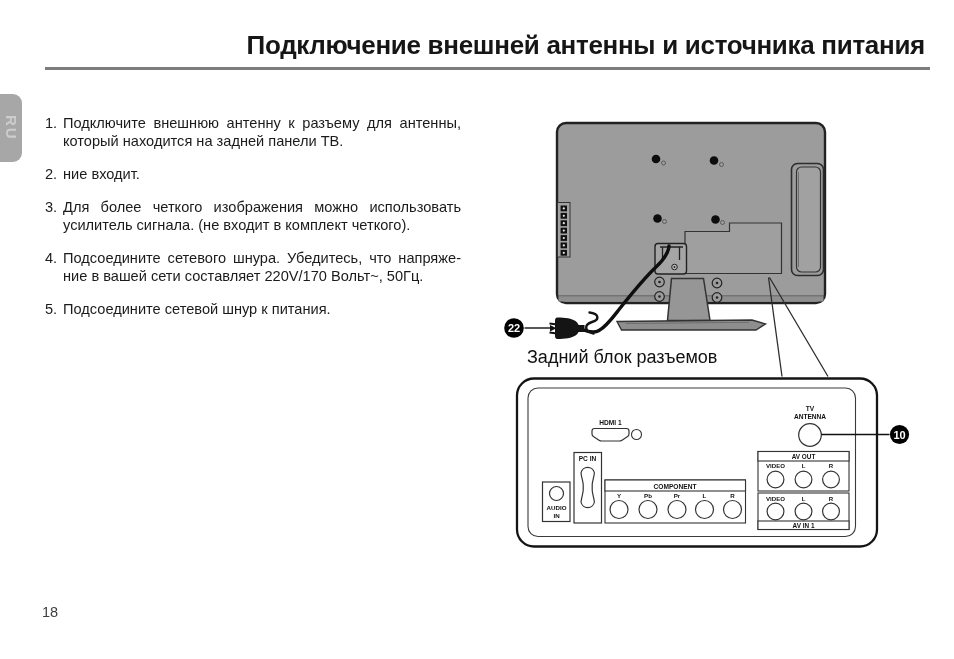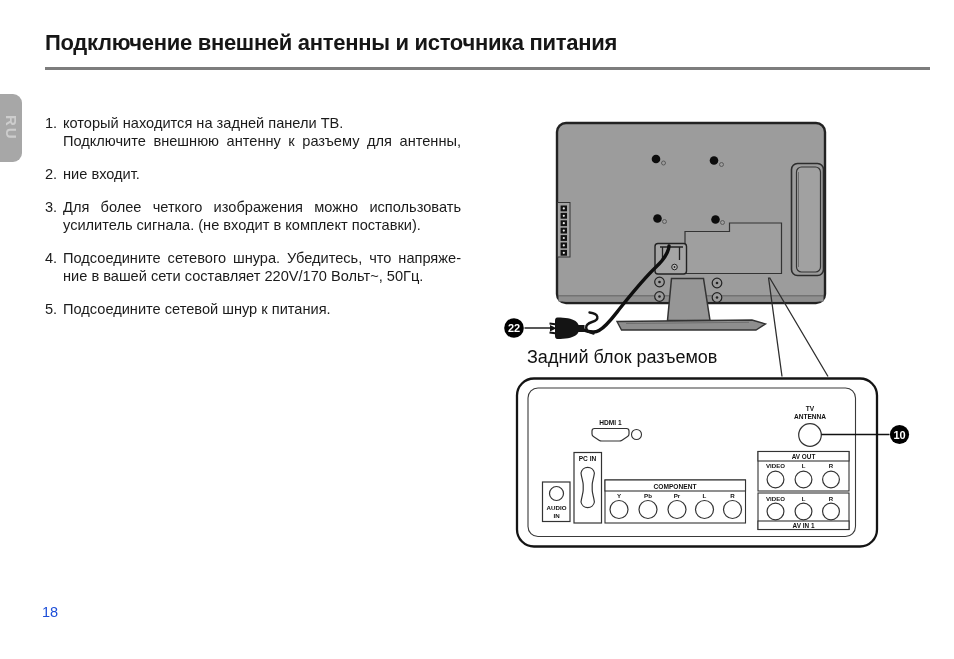--- a/index.html
+++ b/index.html
@@ -2,71 +2,71 @@
 <html><head>
 <meta charset="utf-8">
 <style>
   html,body{margin:0;padding:0;}
   body{
     width:954px;height:659px;position:relative;background:#ffffff;
     font-family:"Liberation Sans", sans-serif;color:#1b1b1b;overflow:hidden;
   }
   .abs{position:absolute;}
   
-  #title{left:45px;top:30px;width:880px;font-size:22px;font-weight:bold;
-    letter-spacing:-0.3px;color:#161616;}
+  #title{left:45px;top:30px;width:880px;font-size:26px;font-weight:bold;
+    letter-spacing:-0.3px;color:#161616;text-align:right;}
   #title-rule{left:45px;top:67px;width:885px;height:3px;background:#7d7d7d;}
   
   #ru-tab{left:0;top:94px;width:22px;height:68px;background:#a7a7a7;
     border-radius:0 9px 9px 0;display:flex;align-items:center;justify-content:center;}
   #ru-tab span{writing-mode:vertical-rl;font-weight:bold;font-size:15px;
     color:#cdcdcd;letter-spacing:2px;}
   
   #instructions{left:45px;top:114px;width:416px;font-size:14.6px;line-height:18px;}
   .item{display:flex;margin-bottom:15px;}
   .num{width:18px;flex:0 0 18px;}
   .lines{flex:1;}
   .ln{display:block;}
   .fill{text-align:justify;text-align-last:justify;}
   
   #caption{left:527px;top:347px;font-size:18px;color:#111;}
-  #page-num{left:42px;top:604px;font-size:14.5px;color:#1d4ed8;}
+  #page-num{left:42px;top:604px;font-size:14.5px;color:#404040;}
   svg text{font-family:"Liberation Sans", sans-serif;fill:#111;}
   svg .lbl{font-weight:bold;}
   svg .badge-txt{fill:#ffffff;font-weight:bold;font-size:11px;}
 </style>
 </head>
 <body>
 
 <div class="abs" id="title">Подключение внешней антенны и источника питания</div>
 <div class="abs" id="title-rule"></div>
 
 <div class="abs" id="ru-tab">
   <span>RU</span>
 </div>
 
 <div class="abs" id="instructions">
   <div class="item">
     <span class="num">1.</span>
     <span class="lines">
+      <span class="ln fill">Подключите внешнюю антенну к разъему для антенны,</span>
       <span class="ln">который находится на задней панели ТВ.</span>
-      <span class="ln fill">Подключите внешнюю антенну к разъему для антенны,</span>
     </span>
   </div>
   <div class="item">
     <span class="num">2.</span>
     <span class="lines">
       <span class="ln">ние входит.</span>
     </span>
   </div>
   <div class="item">
     <span class="num">3.</span>
     <span class="lines">
       <span class="ln fill">Для более четкого изображения можно использовать</span>
-      <span class="ln">усилитель сигнала. (не входит в комплект поставки).</span>
+      <span class="ln">усилитель сигнала. (не входит в комплект четкого).</span>
     </span>
   </div>
   <div class="item">
     <span class="num">4.</span>
     <span class="lines">
       <span class="ln fill">Подсоедините сетевого шнура. Убедитесь, что напряже-</span>
       <span class="ln">ние в вашей сети составляет 220V/170 Вольт~, 50Гц.</span>
     </span>
   </div>
   <div class="item">

